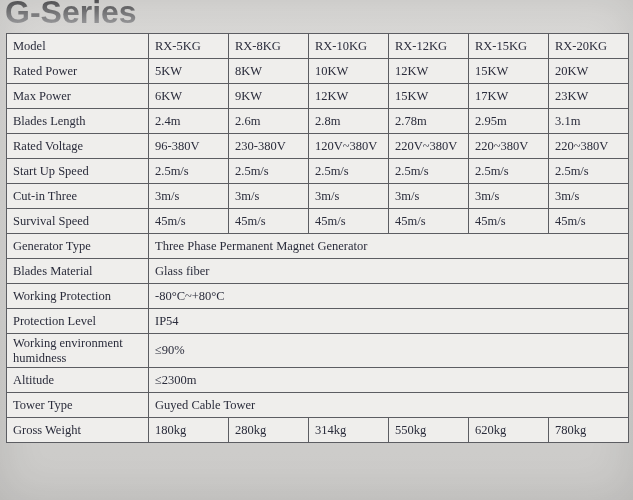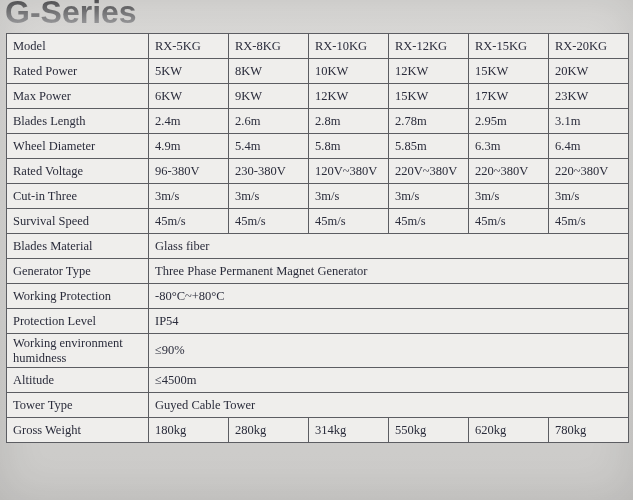--- a/index.html
+++ b/index.html
@@ -81,78 +81,78 @@
         <tr>
           <td>Blades Length</td>
           <td>2.4m</td>
           <td>2.6m</td>
           <td>2.8m</td>
           <td>2.78m</td>
           <td>2.95m</td>
           <td>3.1m</td>
         </tr>
         <tr>
-          <td>Wheel Diameter</td>
-          <td>4.9m</td>
-          <td>5.4m</td>
-          <td>5.8m</td>
-          <td>5.85m</td>
-          <td>6.3m</td>
-          <td>6.4m</td>
-        </tr>
-        <tr>
           <td>Rated Voltage</td>
           <td>96-380V</td>
           <td>230-380V</td>
           <td>120V~380V</td>
           <td>220V~380V</td>
           <td>220~380V</td>
           <td>220~380V</td>
+        </tr>
+        <tr>
+          <td>Start Up Speed</td>
+          <td>2.5m/s</td>
+          <td>2.5m/s</td>
+          <td>2.5m/s</td>
+          <td>2.5m/s</td>
+          <td>2.5m/s</td>
+          <td>2.5m/s</td>
         </tr>
         <tr>
           <td>Cut-in Three</td>
           <td>3m/s</td>
           <td>3m/s</td>
           <td>3m/s</td>
           <td>3m/s</td>
           <td>3m/s</td>
           <td>3m/s</td>
         </tr>
         <tr>
           <td>Survival Speed</td>
           <td>45m/s</td>
           <td>45m/s</td>
           <td>45m/s</td>
           <td>45m/s</td>
           <td>45m/s</td>
           <td>45m/s</td>
         </tr>
         <tr>
+          <td>Generator Type</td>
+          <td colspan="6">Three Phase Permanent Magnet Generator</td>
+        </tr>
+        <tr>
           <td>Blades Material</td>
           <td colspan="6">Glass fiber</td>
-        </tr>
-        <tr>
-          <td>Generator Type</td>
-          <td colspan="6">Three Phase Permanent Magnet Generator</td>
         </tr>
         <tr>
           <td>Working Protection</td>
           <td colspan="6">-80°C~+80°C</td>
         </tr>
         <tr>
           <td>Protection Level</td>
           <td colspan="6">IP54</td>
         </tr>
         <tr>
           <td>Working environment humidness</td>
           <td colspan="6">≤90%</td>
         </tr>
         <tr>
           <td>Altitude</td>
-          <td colspan="6">≤4500m</td>
+          <td colspan="6">≤2300m</td>
         </tr>
         <tr>
           <td>Tower Type</td>
           <td colspan="6">Guyed Cable Tower</td>
         </tr>
         <tr>
           <td>Gross Weight</td>
           <td>180kg</td>
           <td>280kg</td>
           <td>314kg</td>

